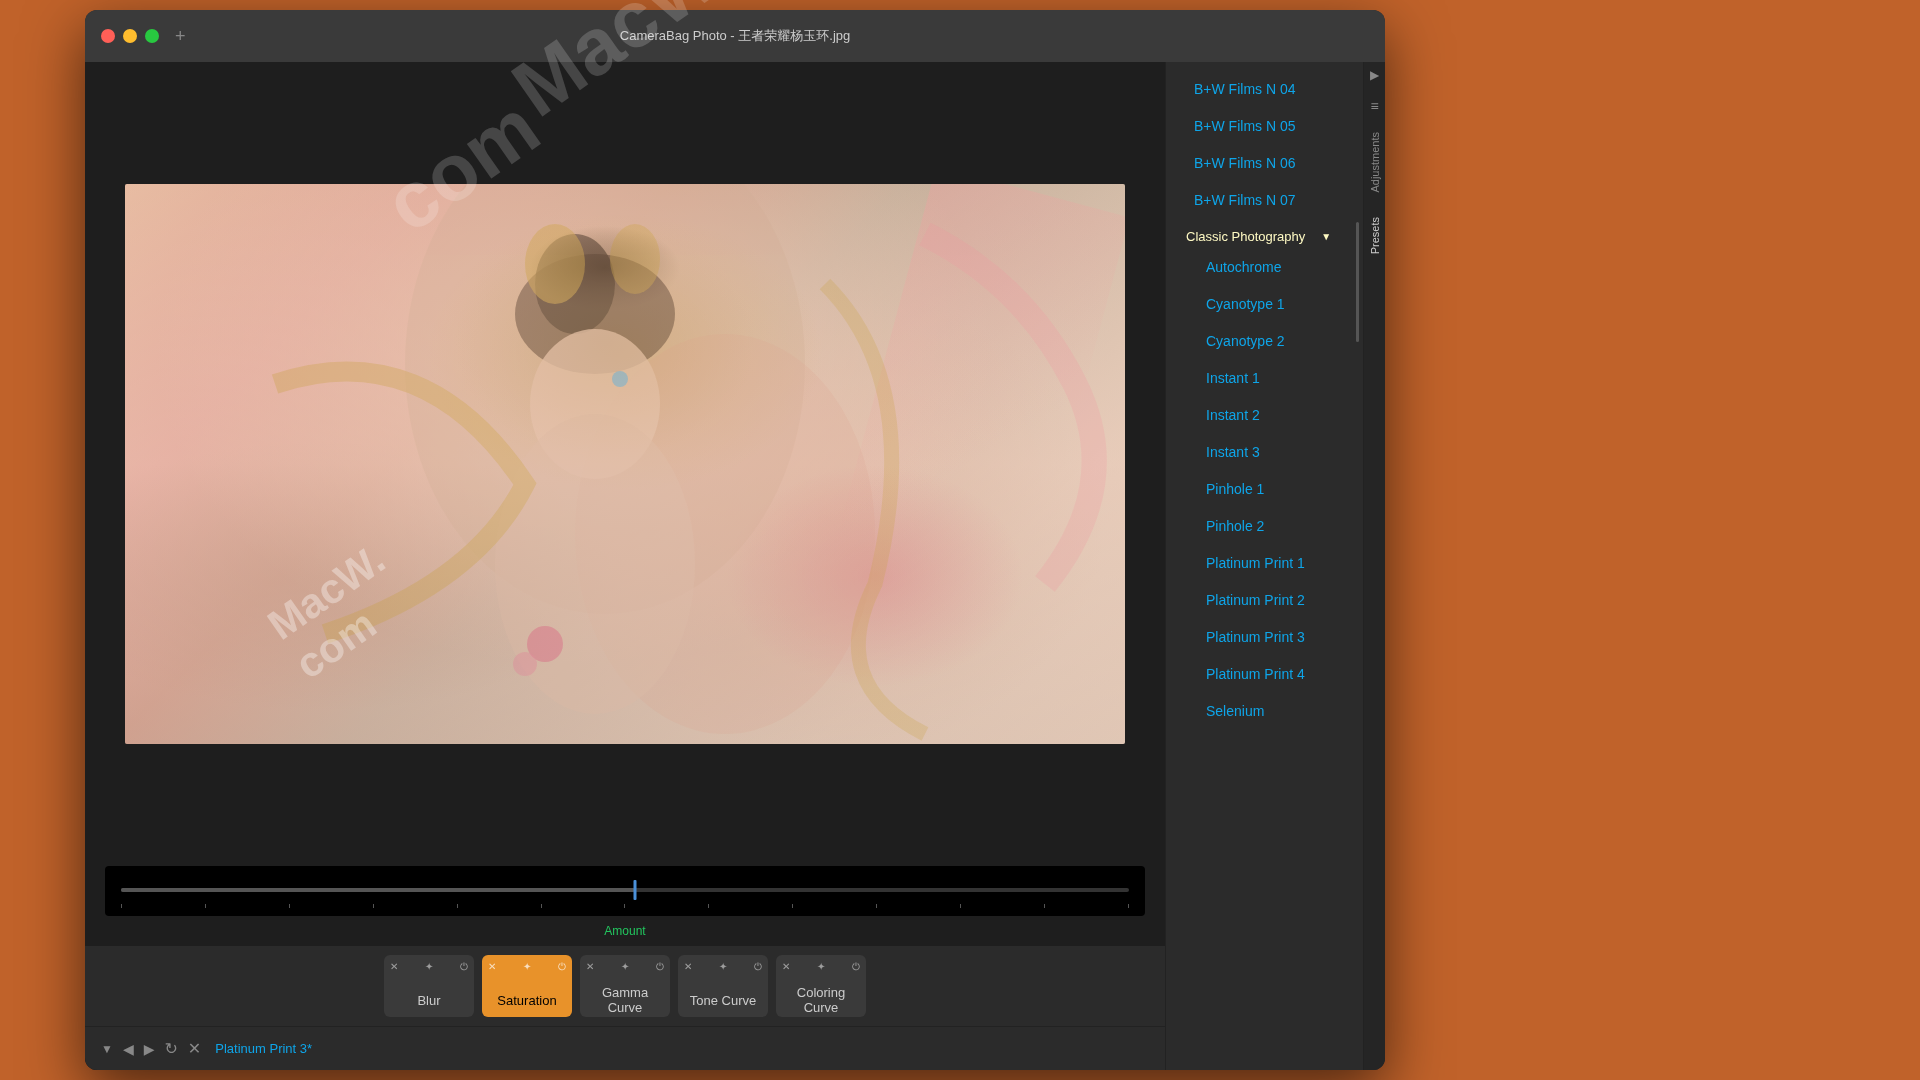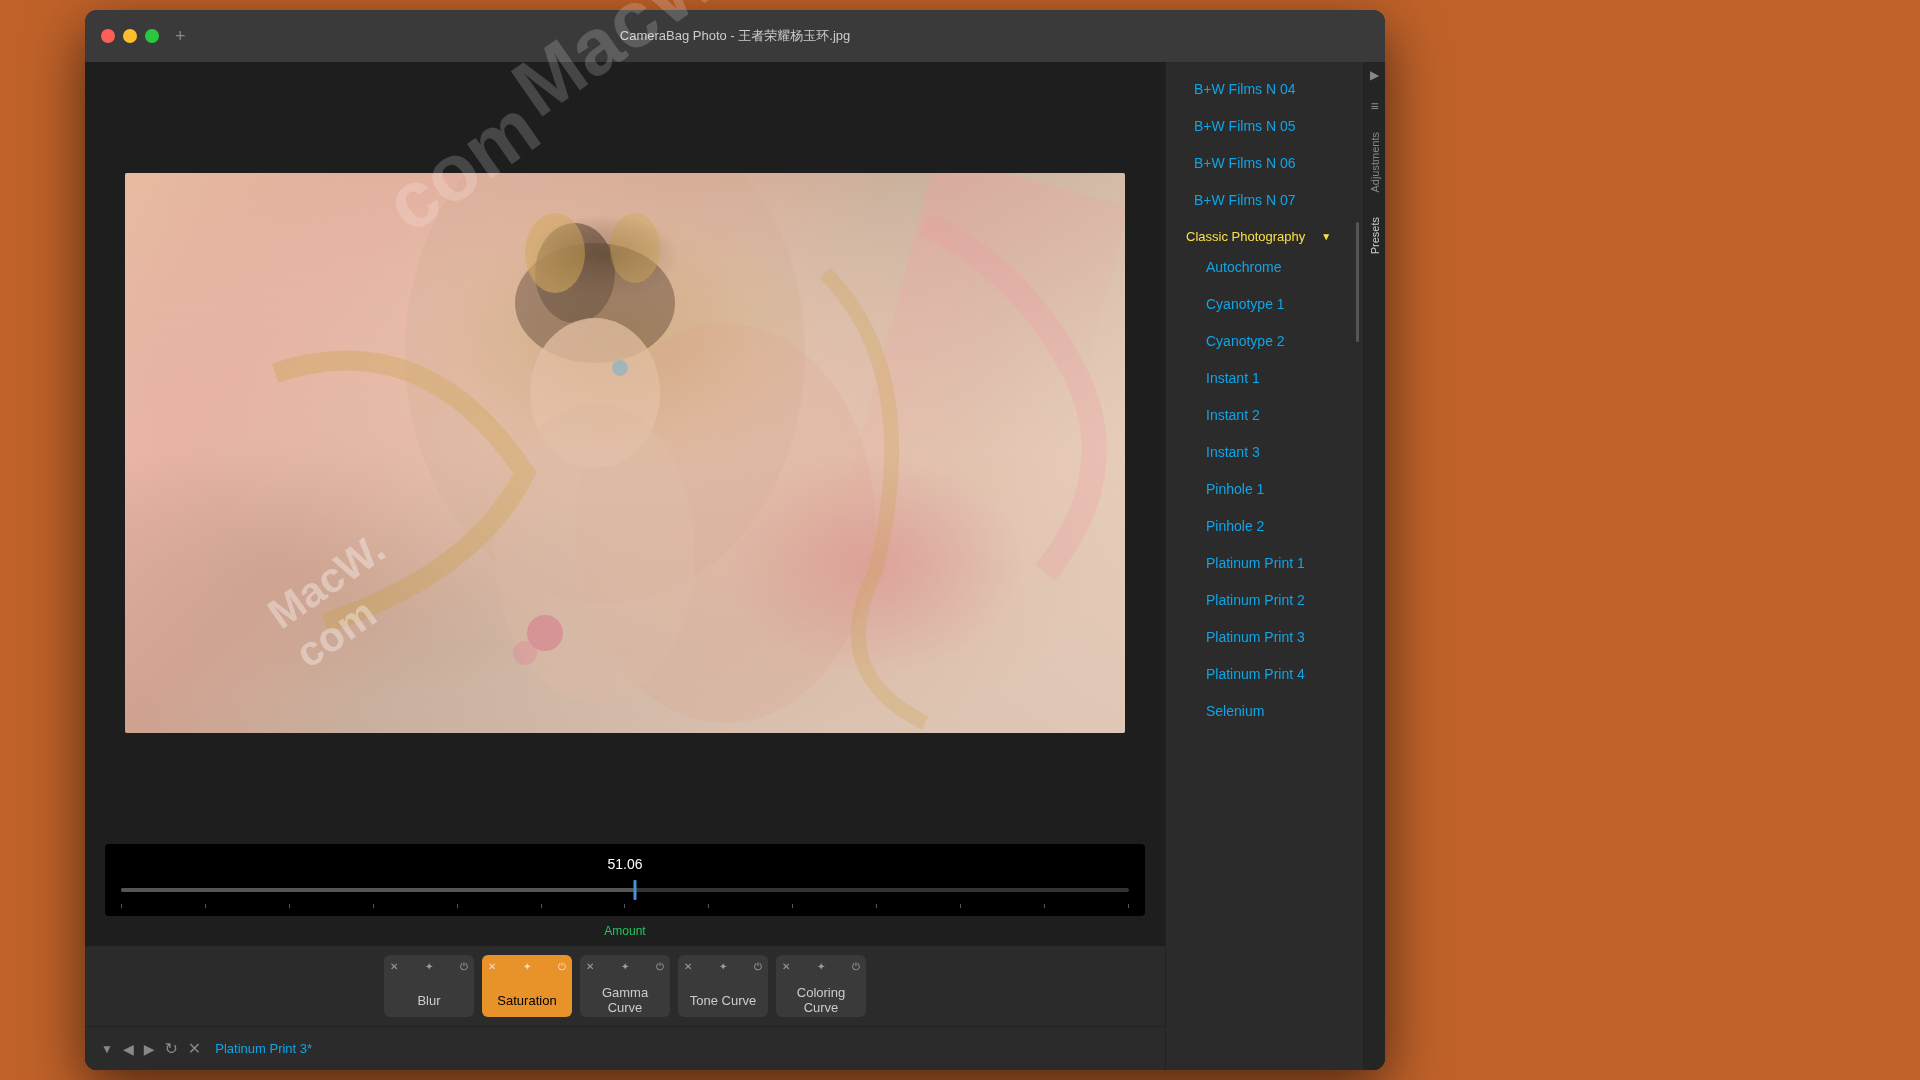--- a/index.html
+++ b/index.html
@@ -365,21 +365,21 @@
       padding: 10px 20px;
       cursor: pointer;
       color: #0ea5e9;
       font-size: 14px;
       border-radius: 4px;
       margin: 1px 8px;
     }
 
     .sidebar-section-header {
       padding: 10px 20px 4px;
-      color: #fde047;
+      color: #fef9c3;
       font-size: 13px;
       display: flex;
       align-items: center;
       gap: 16px;
     }
     .sidebar-section-header .chevron {
       font-size: 10px;
     }
 
     .scrollbar-indicator {
@@ -449,21 +449,20 @@
               <circle cx="495" cy="195" r="8" fill="rgba(100,180,230,0.8)"></circle>
             </svg>
           </div>
 
           <div class="photo-watermark">MacW.<br>com</div>
         </div>
       </div>
 
       <div style="padding: 0 10px 8px;">
         <div class="slider-area">
-          <div class="slider-value">51.06</div>
           <div class="slider-track">
             <div class="slider-bg">
               <div class="slider-fill"></div>
             </div>
             <div class="slider-thumb"></div>
           </div>
           <div class="slider-ticks">
             <div class="slider-tick"></div>
             <div class="slider-tick"></div>
             <div class="slider-tick"></div>

